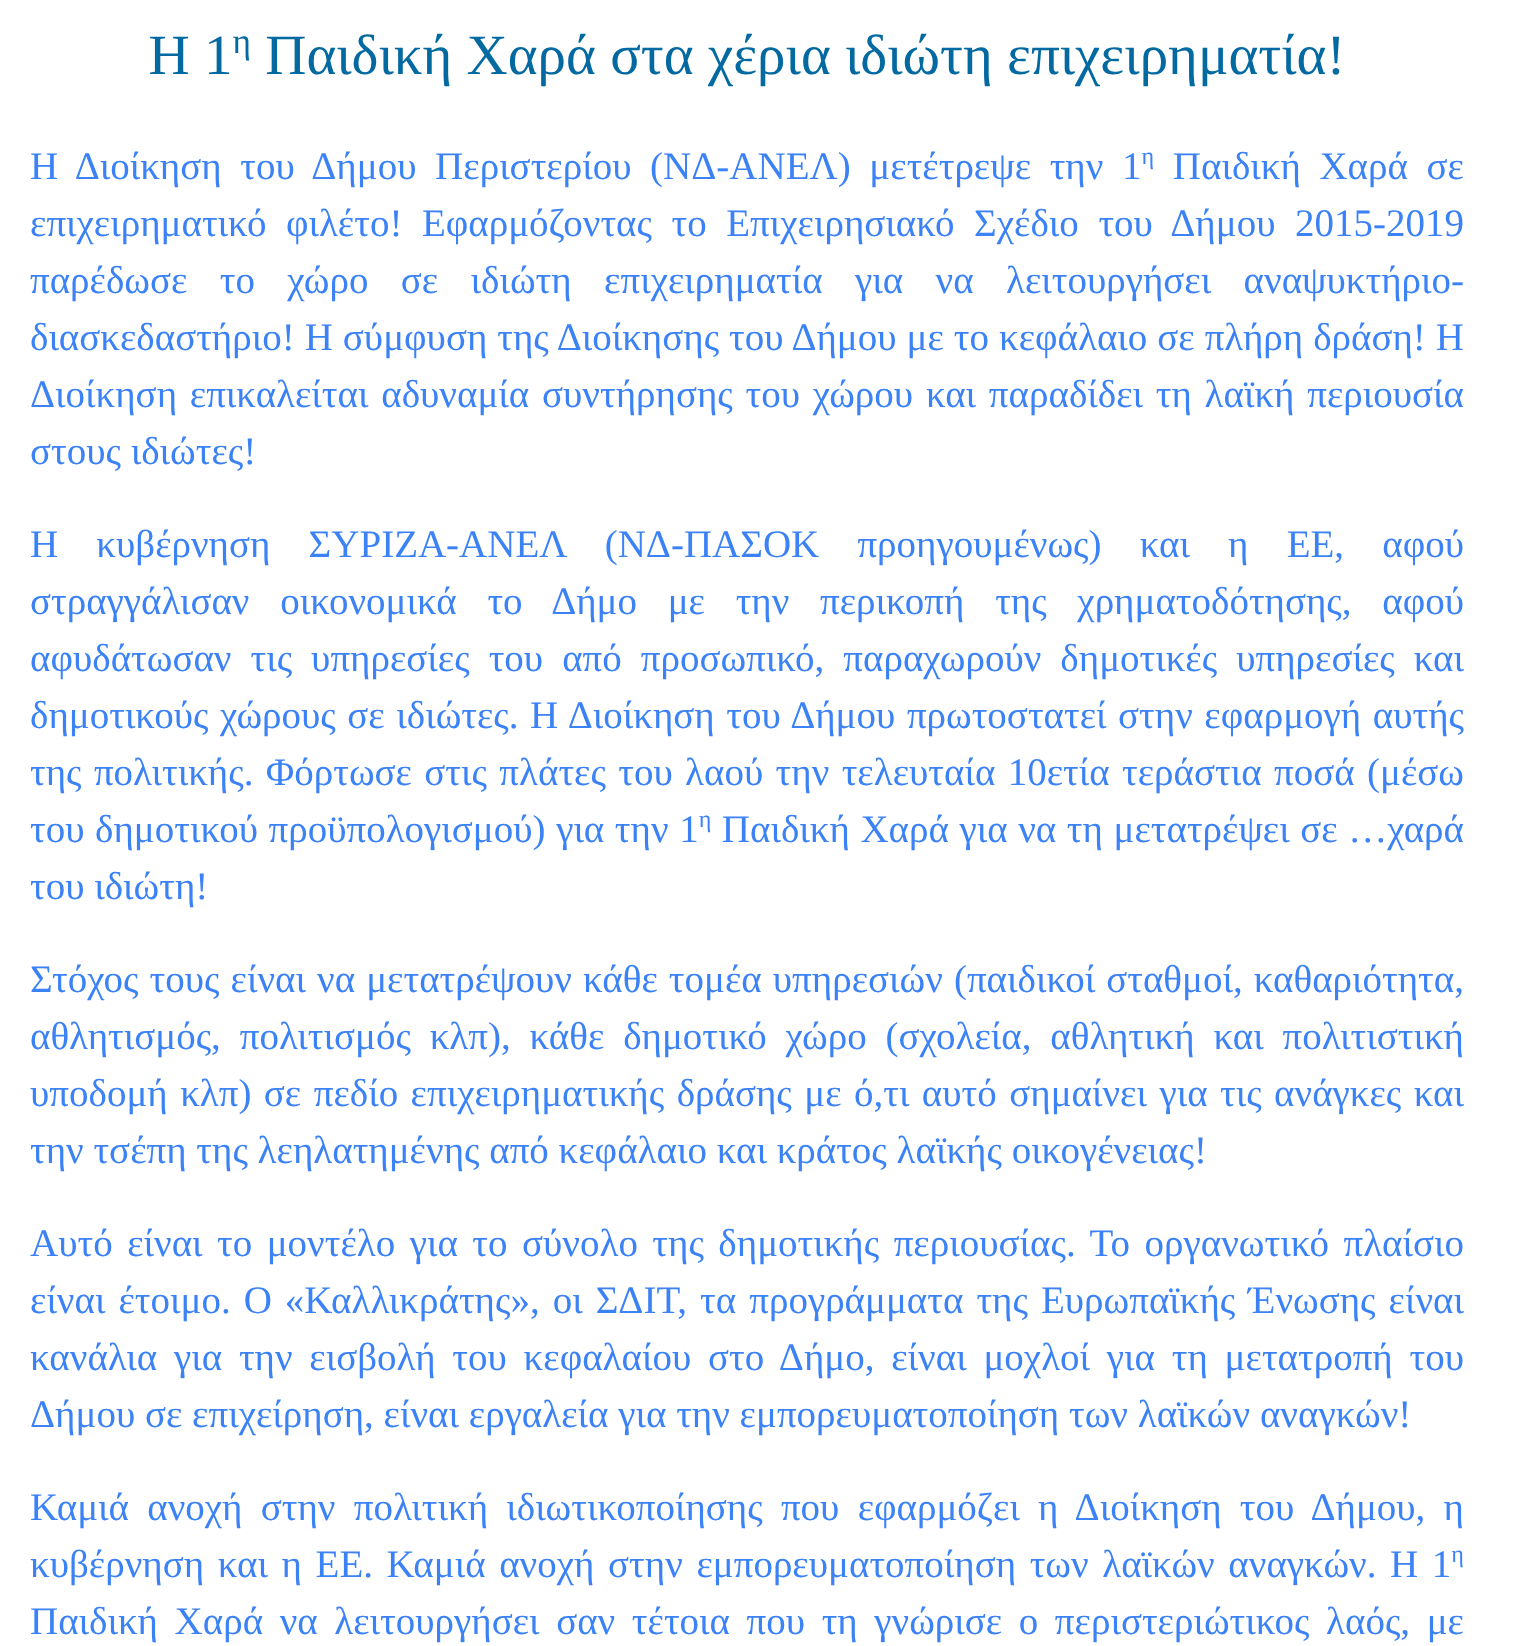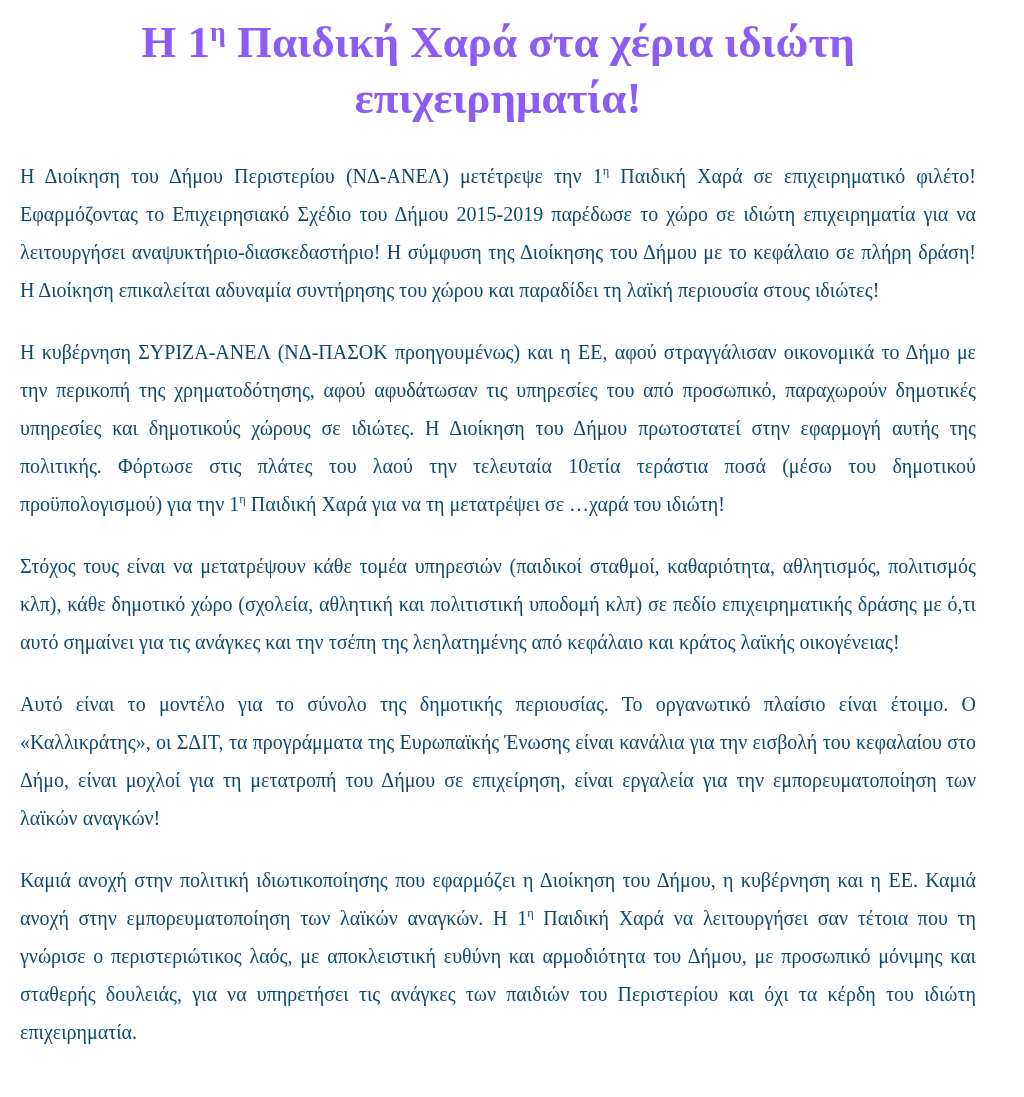--- a/index.html
+++ b/index.html
@@ -11,32 +11,32 @@
     width: 1024px;
     min-height: 1097px;
     box-sizing: border-box;
     padding: 14px 48px 24px 20px;
     background: #ffffff;
     color: #000000;
     font-family: "Liberation Serif", "DejaVu Serif", serif;
   }
   .title {
     margin: 0 0 30px 0;
-    font-size: 45px;
-    font-weight: bold;
+    font-size: 38px;
+    font-weight: normal;
     text-align: center;
     line-height: 1.25;
-    color: #8b5cf6;
+    color: #0369a1;
   }
   .para {
     margin: 0 0 24px 0;
-    font-size: 20px;
+    font-size: 26px;
     line-height: 38px;
     text-align: justify;
-    color: #0c4a6e;
+    color: #3b82f6;
   }
   .para:last-child {
     margin-bottom: 1px;
   }
   sup.ordinal {
     font-size: 0.62em;
     vertical-align: super;
     line-height: 0;
   }
 </style>

